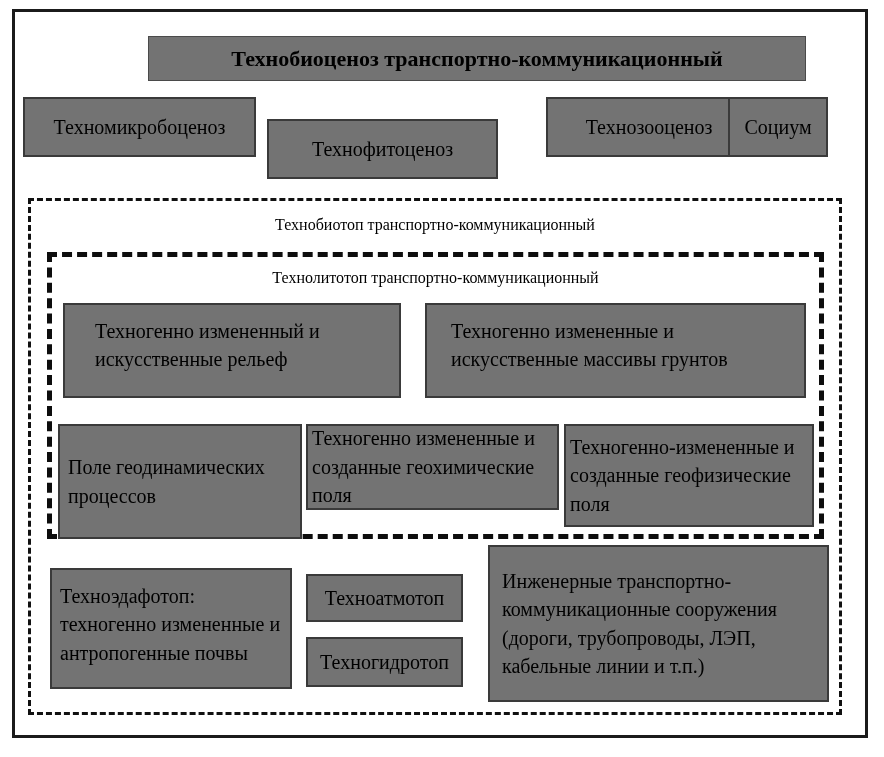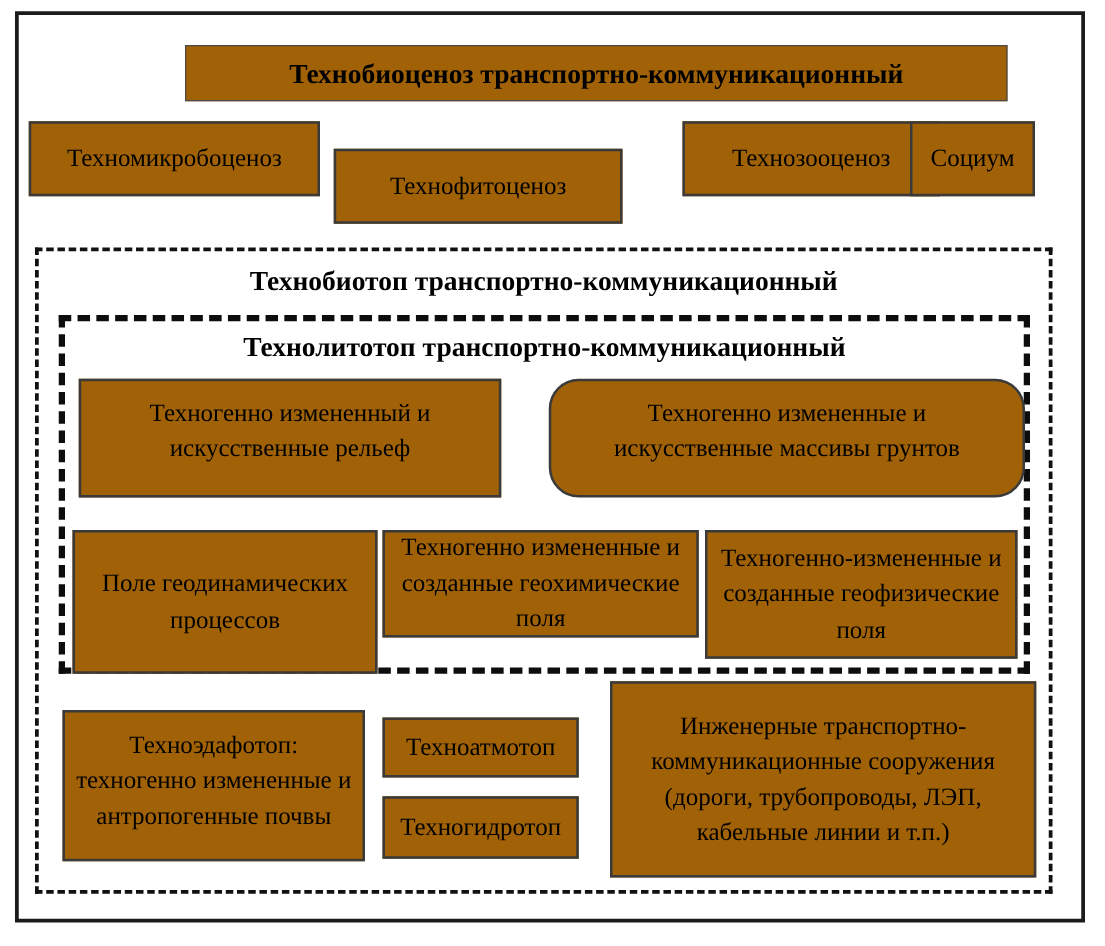--- a/index.html
+++ b/index.html
@@ -20,39 +20,38 @@
   .frame-outer {
     border: 3px solid #1b1b1b;
   }
   .frame-dashed {
     border: 3px dashed #111111;
   }
   .frame-dashed-bold {
     border: 5px dashed #0d0d0d;
   }
   .node {
-    background: #a16207;
+    background: #737373;
     border: 2px solid #3a3a3a;
     display: flex;
     align-items: center;
     justify-content: center;
-    text-align: center;
     font-size: 20px;
     line-height: 1.42;
     padding: 2px 8px;
   }
   .node.thin { border-width: 1px; border-color: #4a4a4a; }
   .node.top-align { align-items: flex-start; padding-top: 12px; }
   .node.tight { padding-left: 4px; padding-right: 4px; }
   .section-title {
     display: flex;
     align-items: center;
     justify-content: center;
-    font-weight: bold;
-    font-size: 22px;
+    font-weight: normal;
+    font-size: 16px;
     background: transparent;
   }
   .main-title {
     font-weight: bold;
     font-size: 22px;
   }
 </style>
 </head>
 <body>
 
@@ -69,21 +68,21 @@
   <div class="abs node" style="left:23px; top:97px; width:233px; height:60px;">Техномикробоценоз</div>
   <div class="abs node" style="left:267px; top:97px; width:231px; height:60px;margin-top:22px;">Технофитоценоз</div>
   <div class="abs node" style="left:512px; top:97px; width:206px; height:60px;margin-left:34px;">Технозооценоз</div>
   <div class="abs node" style="left:728px; top:97px; width:100px; height:60px;">Социум</div>
 
   <div class="abs section-title" style="left:28px; top:209px; width:814px; height:32px;">Технобиотоп транспортно-коммуникационный</div>
 
   <div class="abs section-title" style="left:47px; top:262px; width:777px; height:32px;">Технолитотоп транспортно-коммуникационный</div>
 
   <div class="abs node top-align" style="left:63px; top:303px; width:338px; height:95px; padding-left:30px; padding-right:30px;">Техногенно измененный и искусственные рельеф</div>
-  <div class="abs node top-align" style="left:439px; top:303px; width:381px; height:95px; padding-left:40px; padding-right:40px;border-radius:24px;">Техногенно измененные и искусственные массивы грунтов</div>
+  <div class="abs node top-align" style="left:425px; top:303px; width:381px; height:95px; padding-left:24px; padding-right:40px;">Техногенно измененные и искусственные массивы грунтов</div>
 
   <div class="abs node" style="left:58px; top:424px; width:244px; height:115px;">Поле геодинамических процессов</div>
   <div class="abs node tight" style="left:306px; top:424px; width:253px; height:86px;">Техногенно измененные и созданные геохимические поля</div>
   <div class="abs node tight" style="left:564px; top:424px; width:250px; height:103px;">Техногенно-измененные и созданные геофизические поля</div>
 
   <div class="abs node top-align" style="left:50px; top:568px; width:242px; height:121px;">Техноэдафотоп: техногенно измененные и антропогенные почвы</div>
   <div class="abs node" style="left:306px; top:574px; width:157px; height:48px;">Техноатмотоп</div>
   <div class="abs node" style="left:306px; top:637px; width:157px; height:50px;">Техногидротоп</div>
   <div class="abs node" style="left:488px; top:545px; width:341px; height:157px; padding-left:12px; padding-right:12px;">Инженерные транспортно-коммуникационные сооружения (дороги, трубопроводы, ЛЭП, кабельные линии и т.п.)</div>
 

